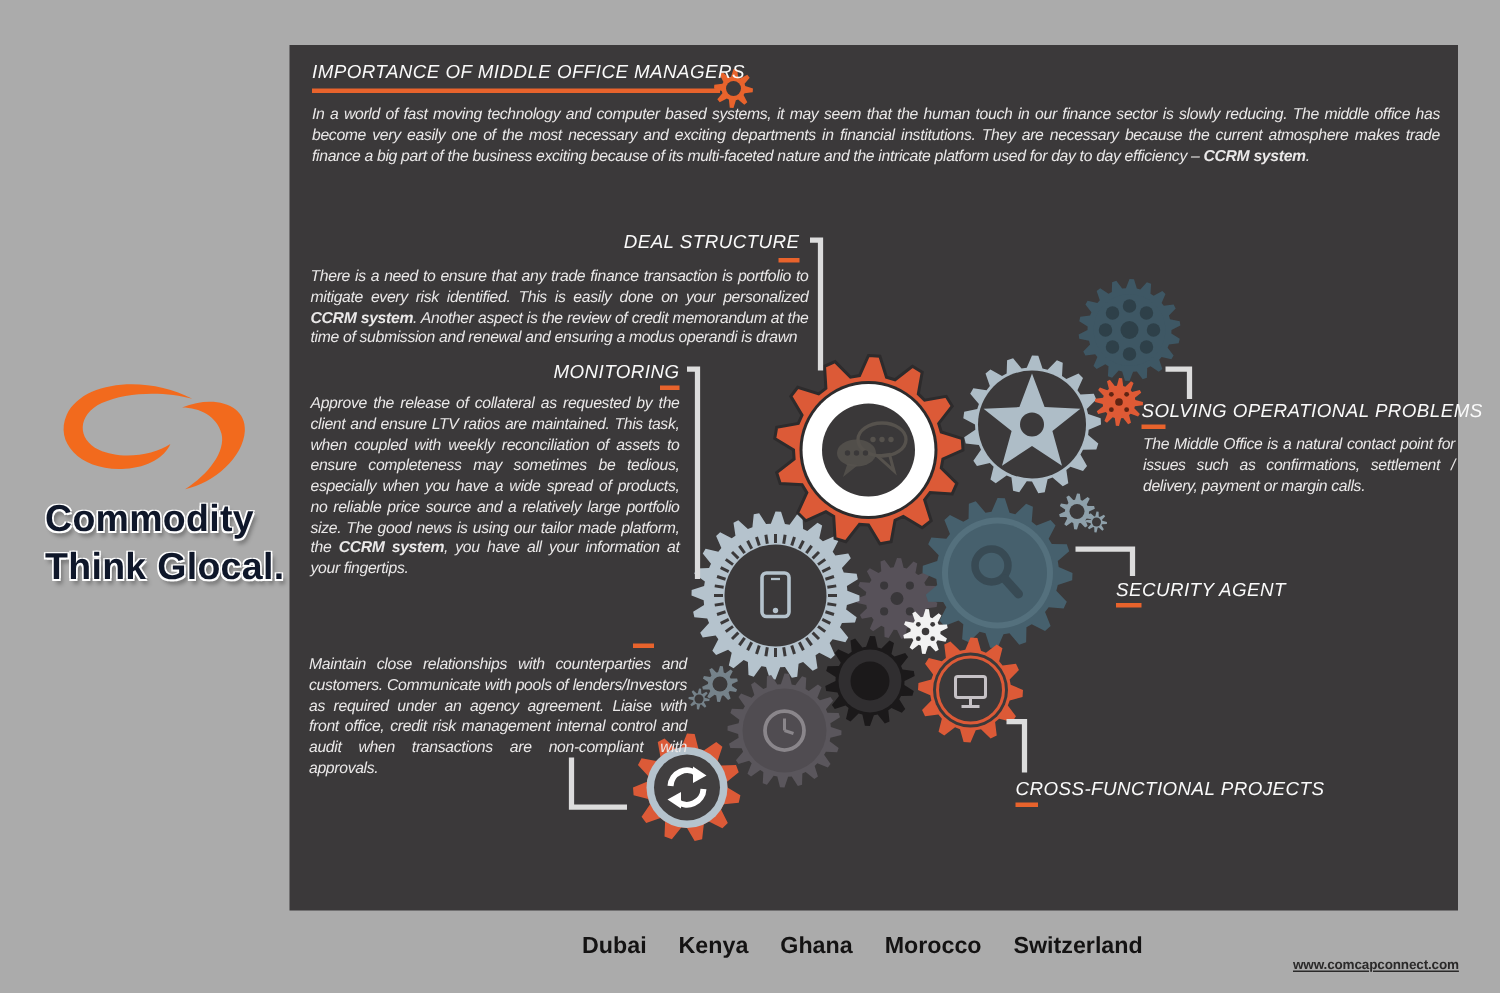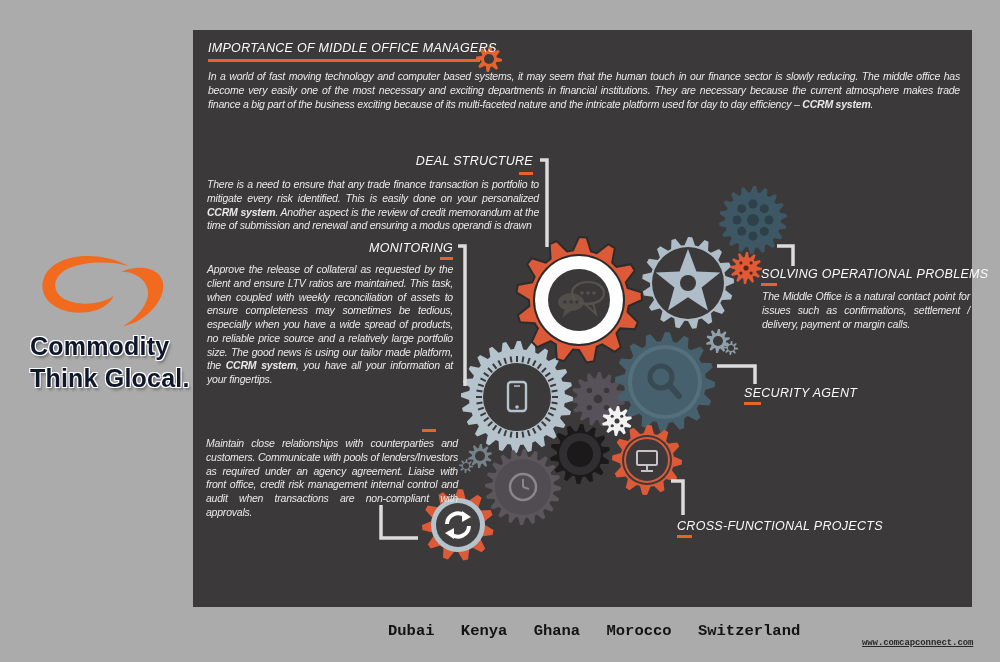--- a/index.html
+++ b/index.html
@@ -41,21 +41,21 @@
 
   .cross-title{left:484px;top:489px;}
   .cross-dash{left:484px;top:505px;width:15px;}
   .cross-para{left:484px;top:512px;width:300px;}
 
   .branding{position:absolute;left:0;top:0;z-index:3;}
   .logo{position:absolute;left:26px;top:246px;width:146px;height:98px;}
   .tagline{position:absolute;left:30px;top:330px;width:190px;font-weight:bold;font-size:25px;line-height:32px;
            color:#0f172a;letter-spacing:.2px;
            text-shadow:-1px -1px 0 #fff,1px -1px 0 #fff,-1px 1px 0 #fff,1px 1px 0 #fff,2px 3px 3px rgba(0,0,0,.35);}
-  .footer{position:absolute;left:0;top:618px;width:1000px;height:44px;z-index:3;font-family:Liberation Mono, monospace;}
+  .footer{position:absolute;left:0;top:618px;width:1000px;height:44px;z-index:3;}
   .countries{position:absolute;left:388px;top:4px;font-size:15.5px;font-weight:bold;color:#141313;}
   .countries span{margin-right:17px;}
   .website{position:absolute;left:862px;top:20px;font-size:9px;font-weight:bold;color:#2b2a2a;
            text-decoration:underline;letter-spacing:-.1px;cursor:pointer;}
 </style>
 </head>
 <body>
 
 <div class="slide">
 

